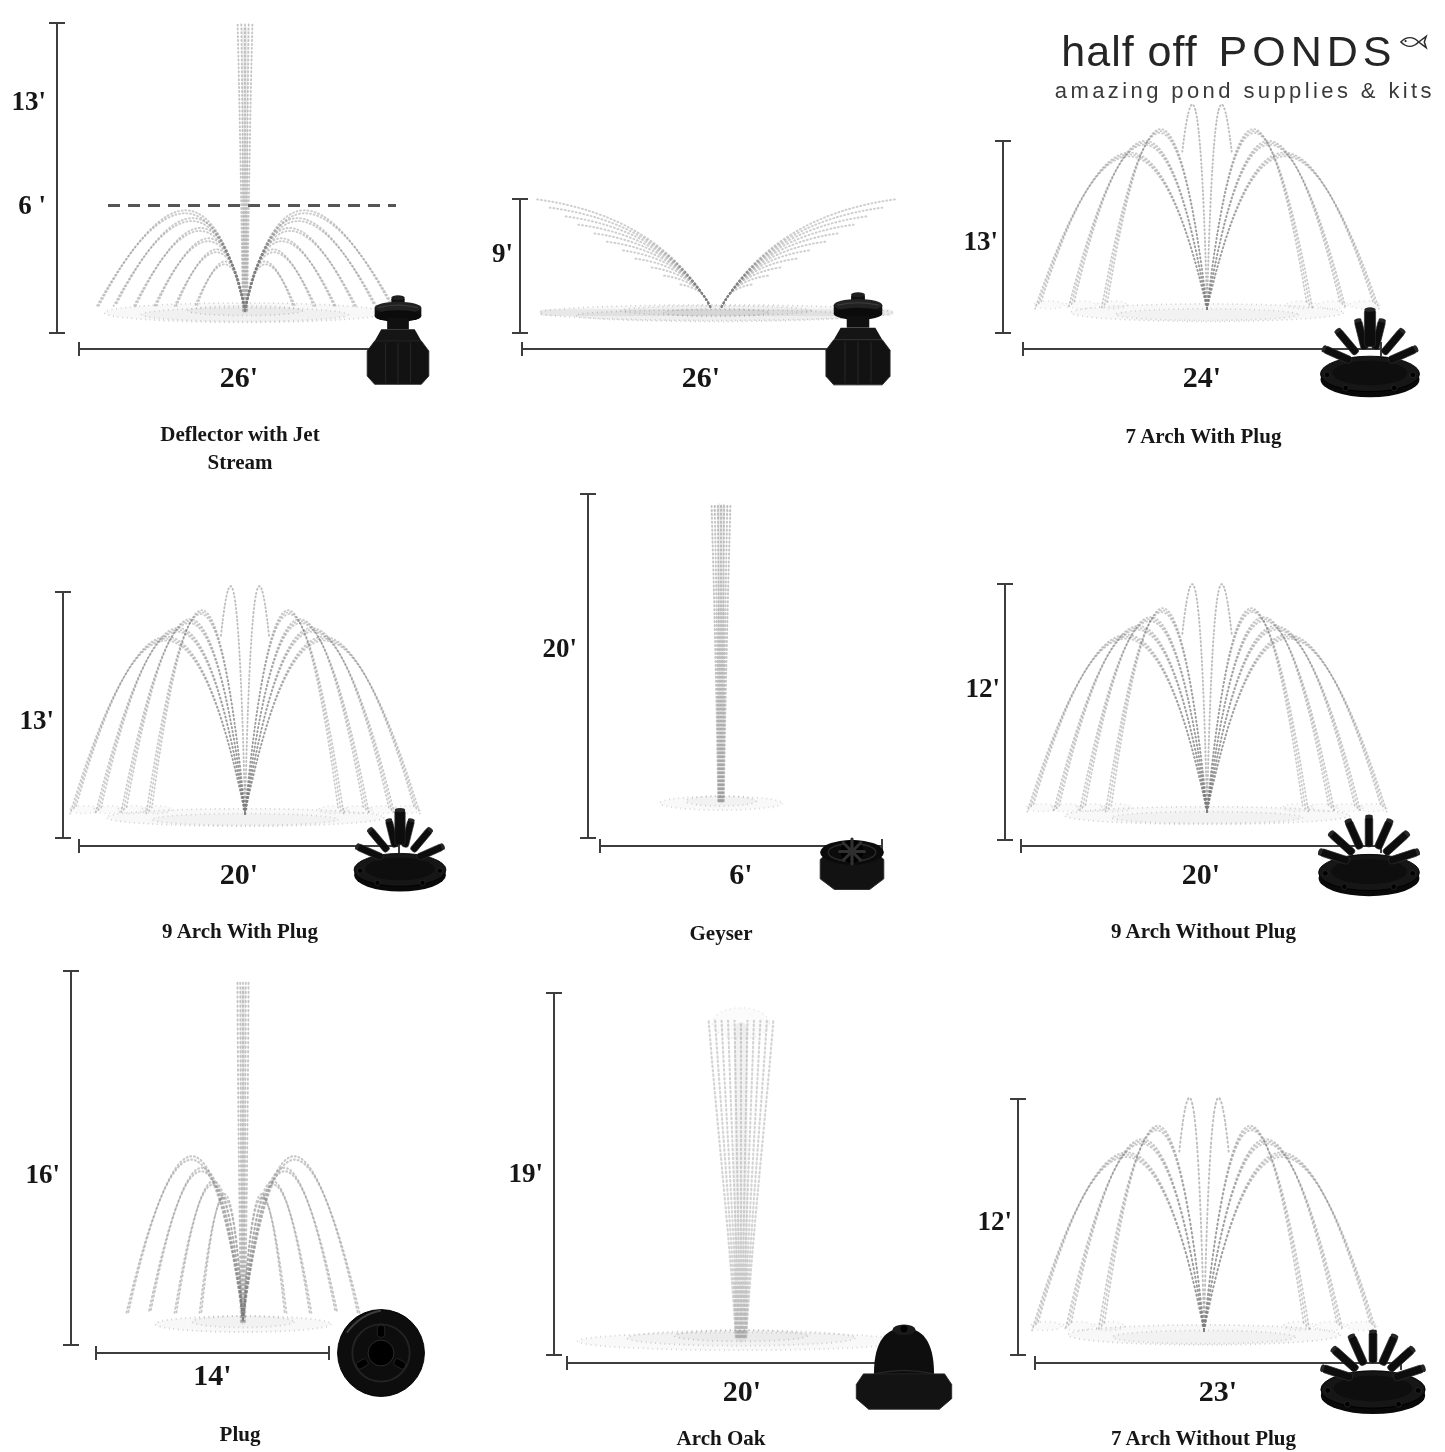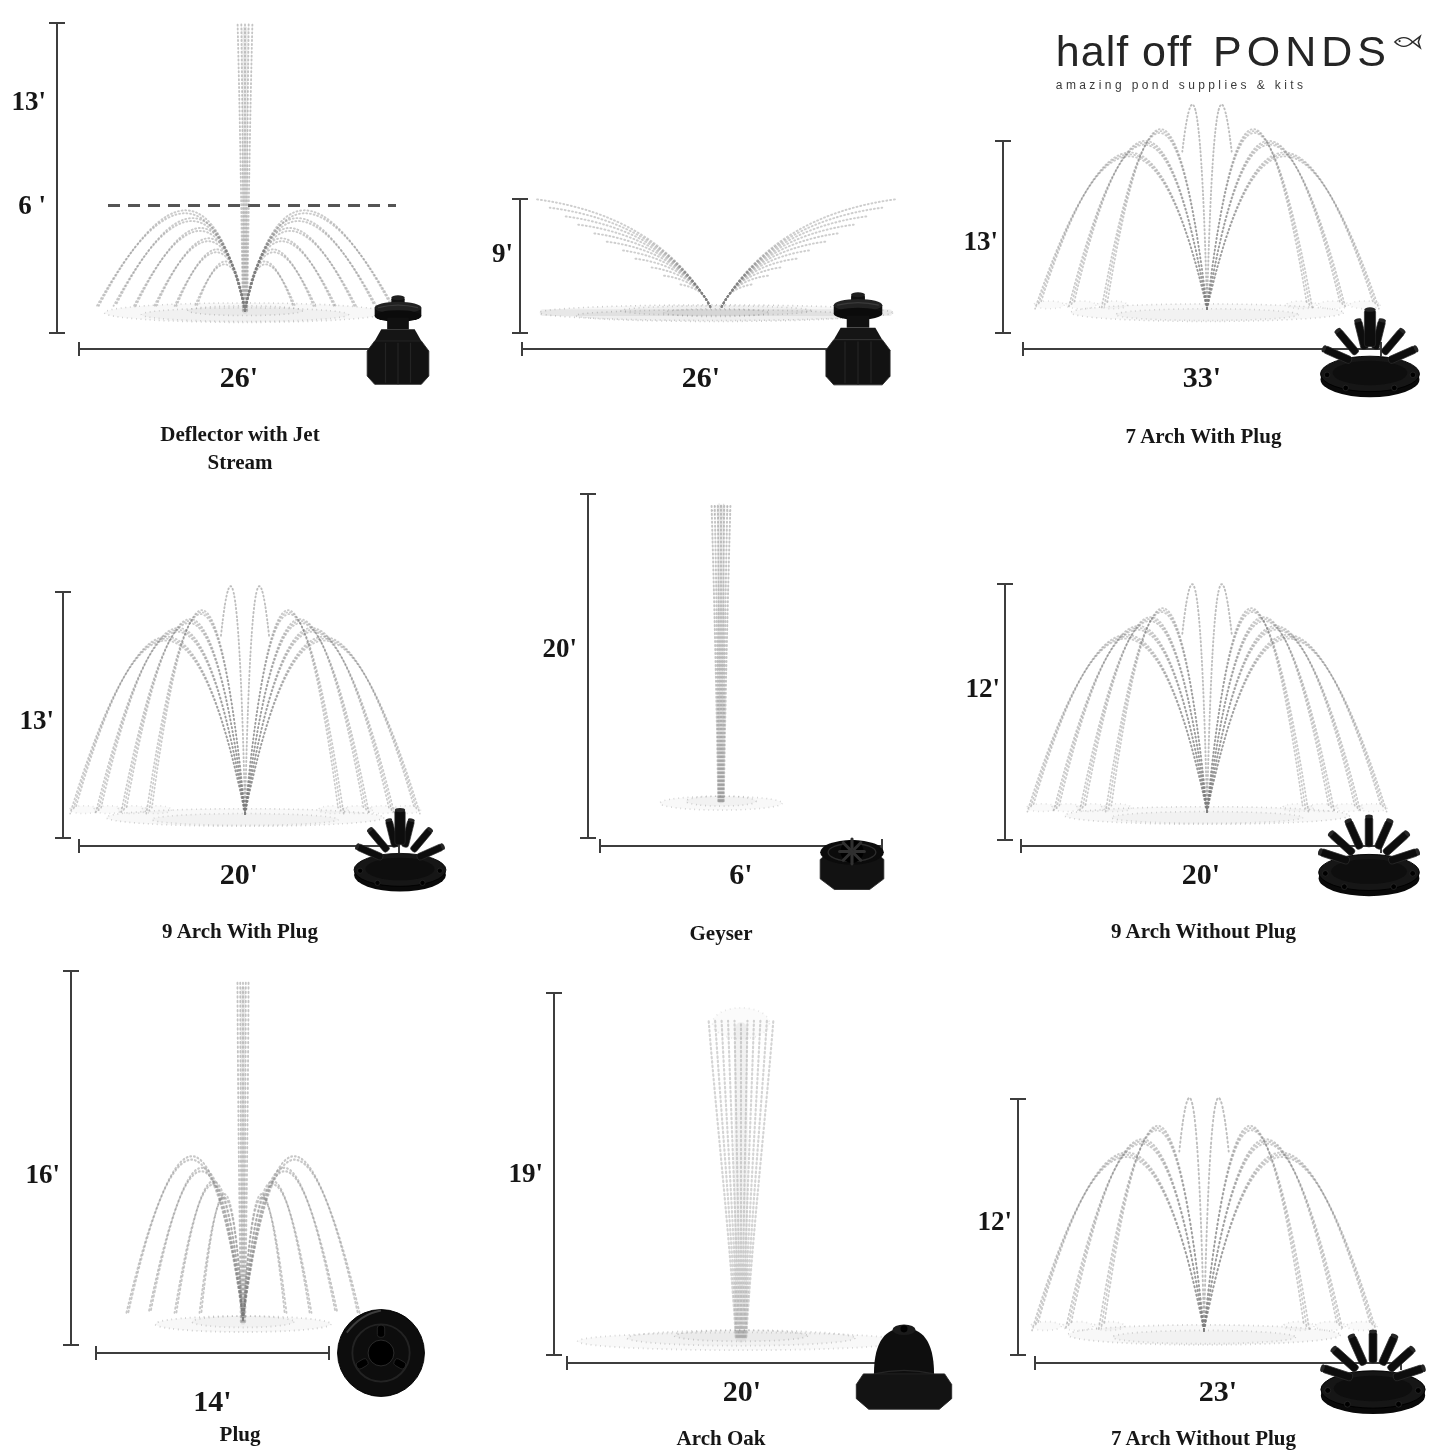--- a/index.html
+++ b/index.html
@@ -1,24 +1,24 @@
 <!DOCTYPE html>
 <html><head>
 <meta charset="utf-8">
 <style>
   html,body{margin:0;padding:0;background:#fff;}
   .page{position:relative;width:1445px;height:1452px;background:#fff;overflow:hidden;
         font-family:"Liberation Sans",sans-serif;color:#161616;}
   
-  .logo{position:absolute;top:12px;right:22px;text-align:left;z-index:5;}
+  .logo{position:absolute;top:12px;right:10px;text-align:center;z-index:5;}
   .logo-line1{font-size:43px;letter-spacing:1px;color:#252525;white-space:nowrap;}
   .logo-light{font-weight:400;}
   .logo-strong{font-weight:400;letter-spacing:5px;margin-left:8px;}
   .fish{display:inline-block;width:30px;height:18px;vertical-align:super;margin-left:2px;}
-  .logo-tagline{font-size:12px;letter-spacing:3.4px;color:#3a3a3a;margin-top:2px;white-space:nowrap;}
+  .logo-tagline{font-size:22px;letter-spacing:3.4px;color:#3a3a3a;margin-top:2px;white-space:nowrap;}
   
   .grid{position:absolute;inset:0;display:grid;
         grid-template-columns:481px 481px 483px;
         grid-template-rows:483px 467px 502px;}
   .cell{position:relative;font-family:Liberation Serif, serif;}
   .vline,.wline{position:absolute;background:#3d3d3d;}
   .vline{width:2px;}
   .vline::before,.vline::after{content:"";position:absolute;left:-7px;width:16px;height:2px;background:#3d3d3d;}
   .vline::before{top:0;}.vline::after{bottom:0;}
   .wline{height:2px;}
@@ -78,21 +78,21 @@
   .c6 .spray{left:55px;top:26px;width:380px;height:334px;}
   .c6 .wline{left:58px;top:362px;width:362px;}
   .c6 .wlabel{left:58px;top:374px;width:362px;}
   .c6 .nozzle{left:350px;top:292px;width:114px;height:136px;}
   .c6 .name{left:90px;top:434px;width:303px;}
   
   .c7 .vline{left:70px;top:20px;height:376px;}
   .c7 .h1{left:2px;top:209px;width:58px;}
   .c7 .spray{left:58px;top:18px;width:370px;height:388px;}
   .c7 .wline{left:95px;top:402px;width:235px;}
-  .c7 .wlabel{left:95px;top:434px;width:235px;}
+  .c7 .wlabel{left:95px;top:408px;width:235px;}
   .c7 .nozzle{left:322px;top:342px;width:118px;height:122px;}
   .c7 .name{left:90px;top:470px;width:300px;}
   
   .c8 .vline{left:72px;top:42px;height:364px;}
   .c8 .h1{left:4px;top:208px;width:58px;}
   .c8 .spray{left:70px;top:40px;width:380px;height:378px;}
   .c8 .wline{left:85px;top:412px;width:352px;}
   .c8 .wlabel{left:85px;top:424px;width:352px;}
   .c8 .nozzle{left:370px;top:342px;width:106px;height:132px;}
   .c8 .name{left:90px;top:474px;width:300px;}
@@ -271,21 +271,21 @@
           <path d="M200,308 Q273.5,-6.5 378,305" fill="none" stroke="#7d7d7d" stroke-width="1.8" opacity="0.4" stroke-dasharray="1 3" stroke-linecap="round"></path>
           <path d="M200,308 Q273.5,-4 381,308" fill="none" stroke="#7d7d7d" stroke-width="1.8" opacity="0.4" stroke-dasharray="1 3" stroke-linecap="round"></path>
           <ellipse cx="366.25" cy="304" rx="16" ry="4" fill="#999" opacity="0.048"></ellipse>
           <ellipse cx="366.25" cy="304" rx="16" ry="4" fill="none" opacity="0.24" stroke="#7d7d7d" stroke-width="1.6" stroke-dasharray="1 4"></ellipse>
           <ellipse cx="200" cy="312" rx="143.5" ry="9" fill="#999" opacity="0.07200000000000001"></ellipse>
           <ellipse cx="200" cy="312" rx="143.5" ry="9" fill="none" opacity="0.36000000000000004" stroke="#7d7d7d" stroke-width="1.6" stroke-dasharray="1 4"></ellipse>
           <ellipse cx="200" cy="314" rx="96.25000000000001" ry="6" fill="#999" opacity="0.064"></ellipse>
           <ellipse cx="200" cy="314" rx="96.25000000000001" ry="6" fill="none" opacity="0.32000000000000006" stroke="#7d7d7d" stroke-width="1.6" stroke-dasharray="1 4"></ellipse>
         </svg>
       <div class="wline"></div>
-      <div class="wlabel">33'</div>
+      <div class="wlabel">24'</div>
       <svg class="nozzle" viewBox="0 0 120 132" preserveAspectRatio="xMidYMid meet">
           <ellipse cx="60" cy="103" rx="53" ry="19" fill="#090909"></ellipse>
           <ellipse cx="60" cy="97" rx="53" ry="19" fill="#161616" stroke="#000" stroke-width="1"></ellipse>
           <ellipse cx="60" cy="96" rx="40" ry="13" fill="#0e0e0e"></ellipse>
           <g transform="rotate(-66 60 92)">
             <rect x="56" y="38" width="8" height="32" rx="3" fill="#0d0d0d" stroke="#2d2d2d" stroke-width="0.7"></rect>
             <ellipse cx="60" cy="38" rx="4" ry="2" fill="#262626"></ellipse>
           </g>
           <g transform="rotate(-40 60 92)">
             <rect x="56" y="38" width="8" height="32" rx="3" fill="#0d0d0d" stroke="#2d2d2d" stroke-width="0.7"></rect>

